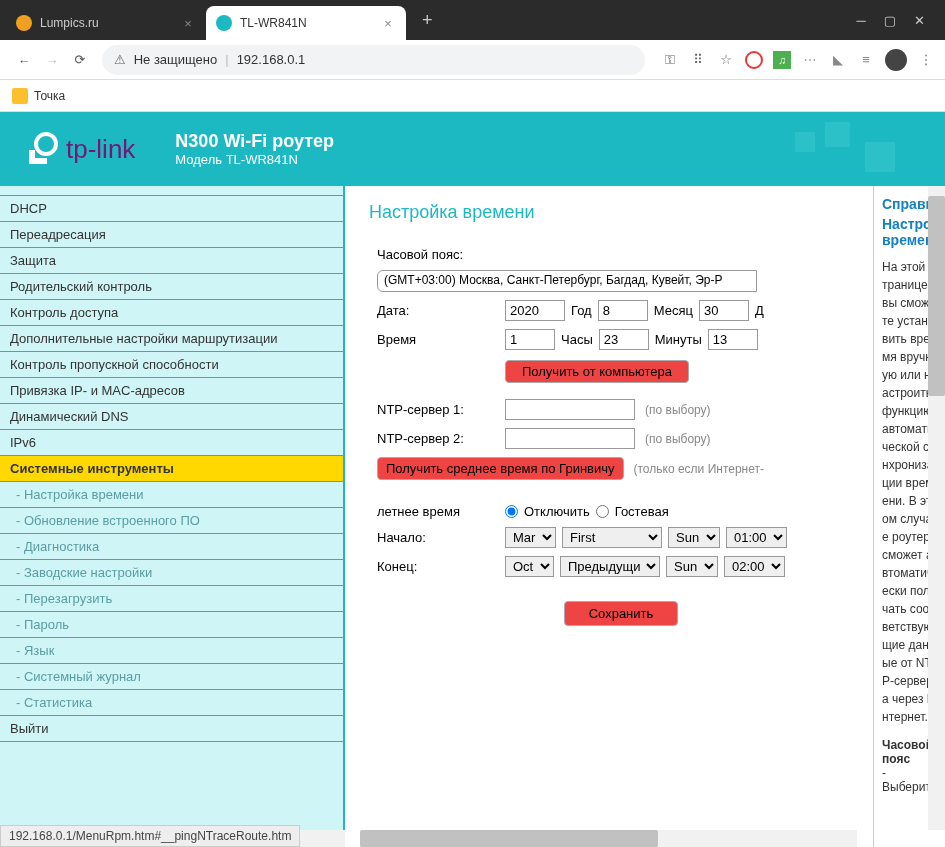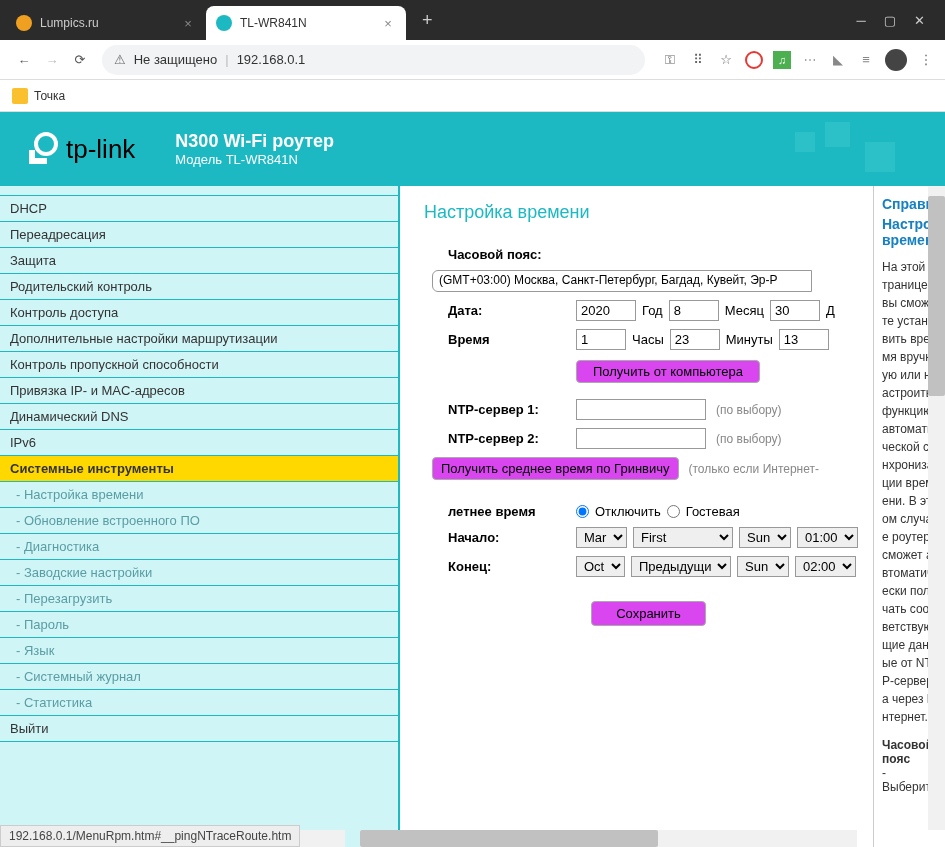--- a/index.html
+++ b/index.html
@@ -24,48 +24,48 @@
 .addr-input .pipe { color: #bbb; margin: 0 8px; }
 .ext-icons { display: flex; gap: 10px; align-items: center; padding-left: 8px; }
 .ext-icons span { width: 18px; height: 18px; display: flex; align-items: center; justify-content: center; }
 
 .bookmarks-bar { display: flex; align-items: center; height: 32px; padding: 0 12px; background: #fff; border-bottom: 1px solid #ddd; }
 .bookmark { display: flex; align-items: center; gap: 6px; color: #333; font-size: 12px; }
 .bm-icon { width: 16px; height: 16px; background: #fbc02d; border-radius: 2px; }
 
 
 .tplink-header { background: #1db9c3; height: 74px; display: flex; align-items: center; padding: 0 24px; position: relative; overflow: hidden; }
-.tplink-logo { display: flex; align-items: center; color: #000000; font-size: 26px; font-weight: 300; gap: 8px; }
+.tplink-logo { display: flex; align-items: center; color: #701a75; font-size: 26px; font-weight: 300; gap: 8px; }
 .tplink-model { margin-left: 40px; color: #fff; }
 .tplink-model .m1 { font-size: 18px; font-weight: bold; }
 .tplink-model .m2 { font-size: 13px; }
 .decor-sq { position: absolute; right: 30px; top: 10px; width: 120px; height: 60px; opacity: .5; }
 
 
 .content { display: flex; height: calc(847px - 40px - 40px - 32px - 74px); }
-.sidebar { width: 400px; background: #d0f5f7; border-right: 2px solid #1db9c3; overflow: hidden; }
+.sidebar { width: 345px; background: #d0f5f7; border-right: 2px solid #1db9c3; overflow: hidden; }
 .sidebar::-webkit-scrollbar { width: 16px; }
 .menu-item { padding: 5px 10px; border-bottom: 1px solid #1db9c3; color: #333; font-size: 13px; cursor: pointer; overflow: hidden; white-space: nowrap; text-overflow: ellipsis; }
 .menu-item.parent { background: #d0f5f7; }
 .menu-item.active { background: #ffd800; font-weight: bold; }
 .menu-sub { padding-left: 16px; color: #5a9da3; background: #d0f5f7; }
 .menu-sub.hl { border: 3px solid #e53935; border-radius: 14px; padding: 3px 14px; margin: 1px 6px; color: #5a9da3; }
 
 .status-bar { position: absolute; bottom: 0; left: 0; background: #eee; padding: 3px 8px; font-size: 12px; color: #444; border: 1px solid #ccc; }
 
 
 .main { flex: 1; display: flex; overflow: hidden; position: relative; }
 .main-scroll { flex: 1; padding: 16px 8px 16px 24px; overflow: hidden; }
 .page-title { color: #1db9c3; font-size: 18px; margin-bottom: 24px; }
 .form-row { display: flex; align-items: center; margin-bottom: 8px; }
-.form-row label { width: 128px; font-weight: bold; font-size: 13px; margin-left: 16px; }
+.form-row label { width: 128px; font-weight: normal; font-size: 13px; }
 .form-row input[type=text] { border: 1px solid #999; padding: 2px 4px; font-size: 13px; }
 .tz-select { width: 380px; height: 22px; border: 1px solid #999; border-radius: 6px 0 0 6px; padding: 2px 6px; font-size: 12px; overflow: hidden; white-space: nowrap; }
 .lbl2 { margin: 0 6px; font-size: 13px; }
-.btn { background: #d946ef; border: 1px solid #aaa; border-radius: 4px; padding: 3px 16px; font-size: 13px; cursor: pointer; }
+.btn { background: #ef4444; border: 1px solid #aaa; border-radius: 4px; padding: 3px 16px; font-size: 13px; cursor: pointer; }
 .opt-note { color: #888; font-size: 12px; margin-left: 10px; white-space: nowrap; }
 .sel { border: 1px solid #999; padding: 1px 3px; font-size: 13px; background: #efefef; }
 .save-row { text-align: center; margin-top: 24px; }
 
 .help { width: 72px; border-left: 1px solid #ccc; padding: 10px 8px; font-size: 12px; color: #333; overflow: hidden; }
 .help h4 { color: #1681c1; font-size: 14px; margin-bottom: 4px; }
 
 .hscroll { position: absolute; bottom: 0; height: 17px; background: #f1f1f1; display: flex; }
 .hscroll.side { left: 0; width: 345px; }
 .hscroll.main-sc { left: 360px; right: 88px; }

